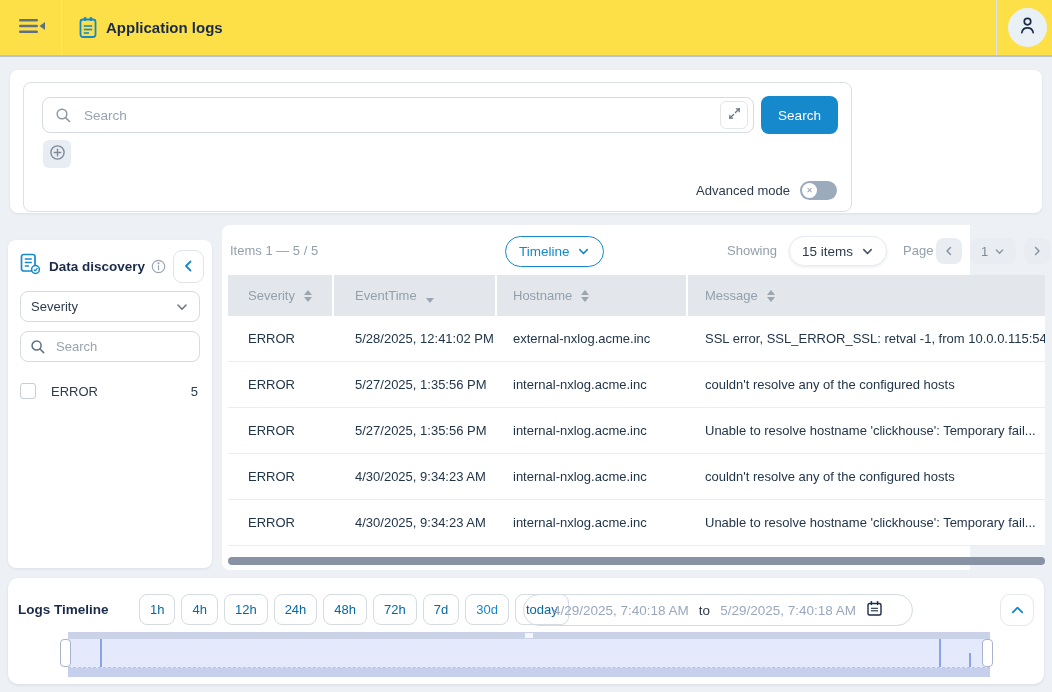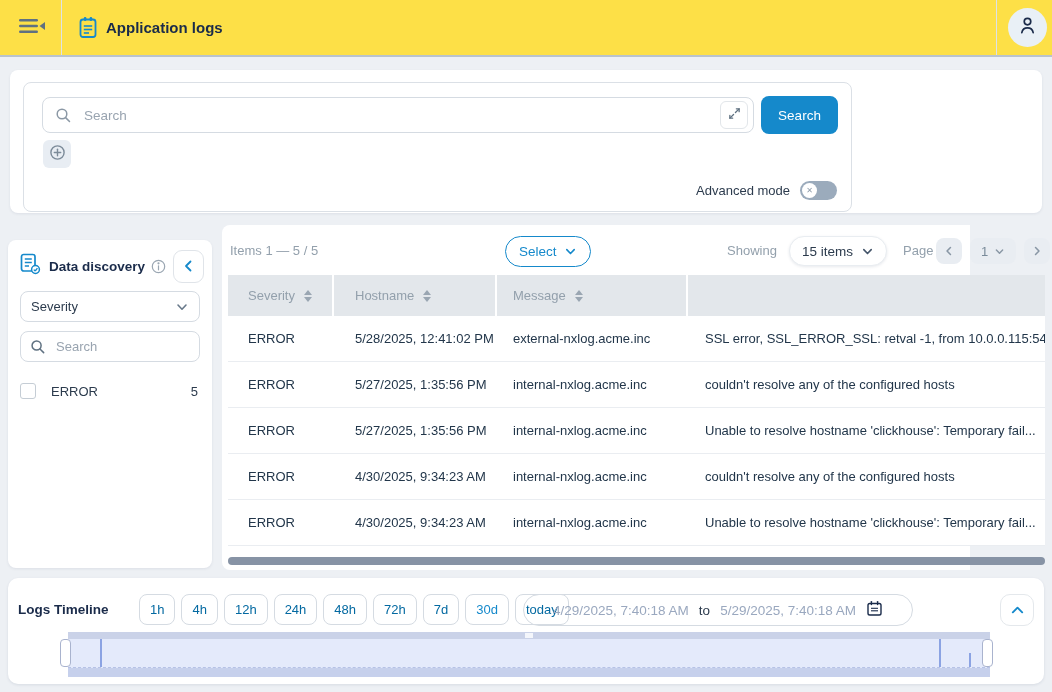--- a/index.html
+++ b/index.html
@@ -259,21 +259,21 @@
           <span class="checkbox" data-interactable="true"></span>
           <span class="facet-label" data-interactable="false">ERROR</span>
           <span class="facet-count" data-interactable="false">5</span>
         </div>
       </div>
   </div>
 
   <div class="table-card" data-interactable="false">
     <span class="items-summary" data-interactable="false">Items 1 — 5 / 5</span>
     <div class="pill-blue btn-actions" data-interactable="true">
-      <span data-interactable="false">Select</span>
+      <span data-interactable="false">Timeline</span>
       <svg width="13" height="13" viewBox="0 0 14 14" fill="none" stroke="#1589cb" stroke-width="1.7" stroke-linecap="round" stroke-linejoin="round">
           <path d="M3 5 L7 9.2 L11 5"></path>
         </svg>
     </div>
     <span class="showing-label" data-interactable="false">Showing</span>
     <div class="page-size" data-interactable="true">
       <span data-interactable="false">15 items</span>
       <svg width="13" height="13" viewBox="0 0 14 14" fill="none" stroke="#44556a" stroke-width="1.7" stroke-linecap="round" stroke-linejoin="round">
           <path d="M3 5 L7 9.2 L11 5"></path>
         </svg>
@@ -295,20 +295,26 @@
           <path d="M5.3 3 L9.3 7 L5.3 11"></path>
         </svg>
     </div>
 
     <div class="table" data-interactable="false">
       <div class="thead" data-interactable="false">
           <div class="th" data-interactable="true">
             <span data-interactable="false">Severity</span>
             <span class="sort" data-interactable="false">
               <i class="tri-up"></i>
+              <i class="tri-down"></i>
+            </span>
+          </div>
+          <div class="th" data-interactable="true">
+            <span data-interactable="false">EventTime</span>
+            <span class="sort sort-desc" data-interactable="false">
               <i class="tri-down"></i>
             </span>
           </div>
           <div class="th" data-interactable="true">
             <span data-interactable="false">Hostname</span>
             <span class="sort" data-interactable="false">
               <i class="tri-up"></i>
               <i class="tri-down"></i>
             </span>
           </div>

